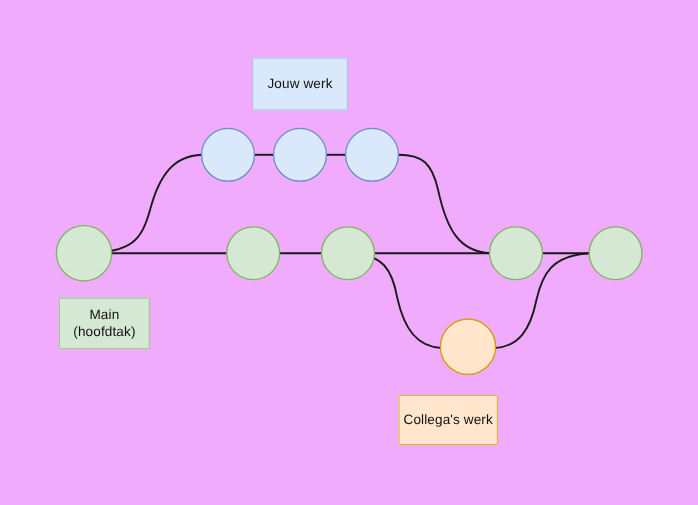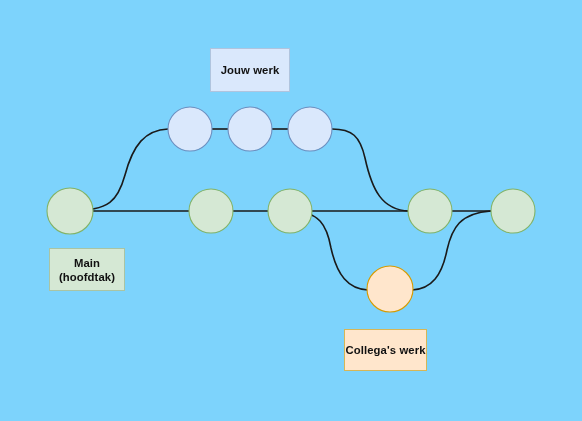--- a/index.html
+++ b/index.html
@@ -10,22 +10,21 @@
   body {
     width: 582px;
     height: 421px;
     font-family: "Liberation Sans", sans-serif;
     overflow: hidden;
   }
   #diagram-root {
     position: relative;
     width: 582px;
     height: 421px;
-    background: #7dd3fc;
-    font-weight: bold;
+    background: #f0abfc;
   }
   #git-graph-svg {
     position: absolute;
     left: 0;
     top: 0;
     width: 582px;
     height: 421px;
   }
   .node-circle {
     stroke-width: 1.1;
@@ -77,16 +76,16 @@
         <circle class="node-circle" cx="250" cy="129" r="22" fill="#dae8fc" stroke="#6c8ebf"></circle>
         <circle class="node-circle" cx="310" cy="129" r="22" fill="#dae8fc" stroke="#6c8ebf"></circle>
         <circle class="node-circle" cx="390" cy="289" r="23" fill="#ffe6cc" stroke="#d79b00"></circle>
       </g>
   </svg>
 
   <div id="labels-layer">
       <div class="label-box" style="left: 210px; top: 48px; width: 80px; height: 44px; background: rgb(218, 232, 252); border-color: rgb(176, 196, 222);"><span>Jouw werk</span></div>
       <div class="label-box" style="left: 49px; top: 248px; width: 76px; height: 43px; background: rgb(213, 232, 212); border-color: rgb(169, 196, 163);"><span>Main
 (hoofdtak)</span></div>
-      <div class="label-box" style="left: 344px; top: 329px; width: 83px; height: 42px; background: rgb(255, 230, 204); border-color: rgb(214, 182, 86);"><span>Collega's werk</span></div>
+      <div class="label-box" style="left: 332px; top: 329px; width: 83px; height: 42px; background: rgb(255, 230, 204); border-color: rgb(214, 182, 86);"><span>Collega's werk</span></div>
     </div>
 
 </div>
 
 </body></html>

